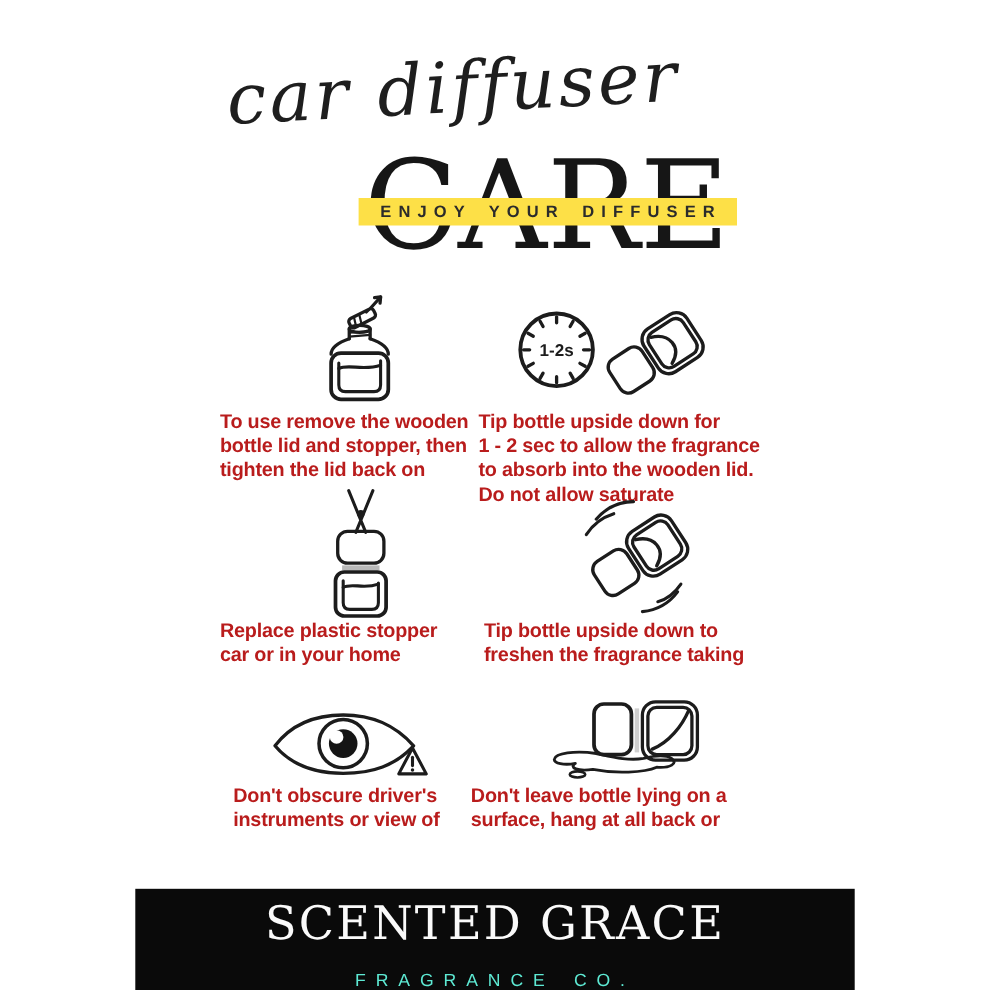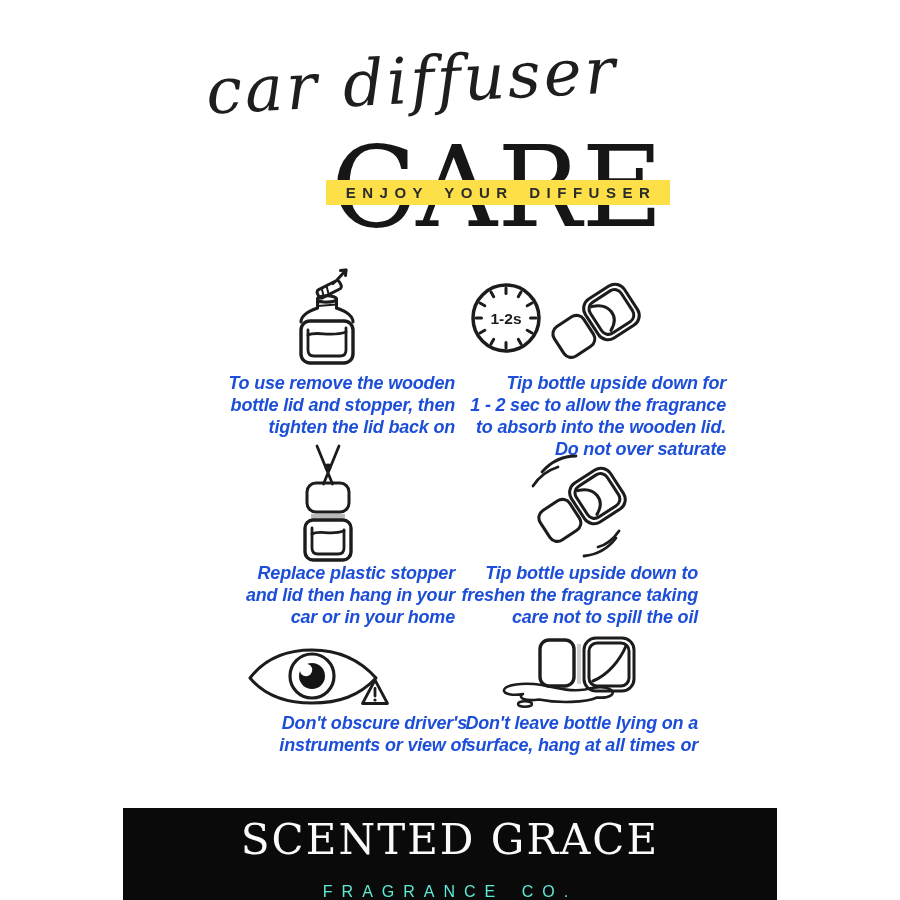--- a/index.html
+++ b/index.html
@@ -10,28 +10,28 @@
     font-family:"DejaVu Serif",serif;font-style:italic;font-weight:400;font-size:64px;
     letter-spacing:3px;color:#1e1e1e;transform:rotate(-3deg);}
   .care-word{position:absolute;top:126px;left:97px;width:800px;text-align:center;
     font-family:"DejaVu Serif",serif;font-size:112px;line-height:1.1;color:#161616;
     letter-spacing:0px;}
   .care-band{position:absolute;top:180px;left:326px;width:344px;height:25px;background:#fde047;
     display:flex;align-items:center;justify-content:center;}
   .care-band span{font-size:15px;font-weight:700;letter-spacing:6.5px;word-spacing:5px;
     color:#2b2b2b;white-space:nowrap;padding-left:6px;}
   
-  .caption{position:absolute;font-size:18px;font-weight:700;line-height:22px;text-align:right;
-    color:#1d4ed8;letter-spacing:-0.2px;font-style:italic;}
+  .caption{position:absolute;font-size:18px;font-weight:700;line-height:22px;text-align:left;
+    color:#b91c1c;letter-spacing:-0.2px;}
   .cap-1{left:200px;top:372px;width:255px;}
-  .cap-2{left:468px;top:372px;width:258px;}
+  .cap-2{left:435px;top:372px;width:258px;}
   .cap-3{left:200px;top:562px;width:255px;}
   .cap-4{left:440px;top:562px;width:258px;}
   .cap-5{left:212px;top:712px;width:255px;}
-  .cap-6{left:440px;top:712px;width:258px;}
+  .cap-6{left:428px;top:712px;width:258px;}
   .icon{position:absolute;}
   .ic-1{left:292px;top:264px;}
   .ic-2{left:466px;top:276px;}
   .ic-3{left:299px;top:444px;}
   .ic-4{left:506px;top:450px;}
   .ic-5{left:246px;top:646px;}
   .ic-6{left:496px;top:634px;}
   .ln{fill:none;stroke:#1c1c1c;stroke-width:3;stroke-linecap:round;stroke-linejoin:round;}
   .clock-label{font-family:"Liberation Sans",sans-serif;font-size:15.5px;font-weight:bold;
     fill:#1c1c1c;stroke:none;}
@@ -101,37 +101,36 @@
         <rect x="0" y="-23" width="46" height="46" rx="10"></rect>
         <path d="M6,-19 C26,-12 30,9 10,19"></path>
       </g>
     </g>
     <text class="clock-label" x="40" y="47.5" text-anchor="middle">1-2s</text>
   </svg>
   <div class="caption cap-2">
       <div>Tip bottle upside down for</div>
       <div>1 - 2 sec to allow the fragrance</div>
       <div>to absorb into the wooden lid.</div>
-      <div>Do not over saturate</div>
+      <div>Do not allow saturate</div>
     </div>
 
   <svg class="icon ic-3" width="58" height="118" viewBox="0 0 58 118">
     <g class="ln">
       <path d="M18,2 L33.5,40 M40,2 L24.5,40" stroke-width="2.8"></path>
       <circle cx="29" cy="23" r="3.4" fill="#1c1c1c" stroke="none"></circle>
       <rect x="8" y="39" width="42" height="29" rx="9"></rect>
       <rect x="12" y="70" width="34" height="4.5" fill="#b9b9b9" stroke="none"></rect>
       <rect x="6" y="76" width="46" height="40" rx="8" stroke-width="3.4"></rect>
       <path d="M13,84 L13,104 Q13,110 19,110 L39,110 Q45,110 45,104 L45,86" stroke-width="2.8"></path>
       <path d="M13,90 C21,85.5 31,92 45,87" stroke-width="2.8"></path>
     </g>
   </svg>
   <div class="caption cap-3">
       <div>Replace plastic stopper</div>
-      <div>and lid then hang in your</div>
       <div>car or in your home</div>
     </div>
 
   <svg class="icon ic-4" width="148" height="112" viewBox="0 0 148 112">
     <g class="ln">
       <g stroke-width="2.8">
         <path d="M36,22 Q50,6 70,6"></path>
         <path d="M27,36 Q36,22 52,17"></path>
         <path d="M78,106 Q98,104 110,88"></path>
         <path d="M92,97 Q104,94 113,81"></path>
@@ -140,21 +139,20 @@
         <rect x="-55" y="-22" width="44" height="44" rx="11"></rect>
         <rect x="-6" y="-29" width="58" height="58" rx="14"></rect>
         <rect x="0" y="-23" width="46" height="46" rx="10"></rect>
         <path d="M6,-19 C26,-12 30,9 10,19"></path>
       </g>
     </g>
   </svg>
   <div class="caption cap-4">
       <div>Tip bottle upside down to</div>
       <div>freshen the fragrance taking</div>
-      <div>care not to spill the oil</div>
     </div>
 
   <svg class="icon ic-5" width="150" height="68" viewBox="0 0 150 68">
     <g class="ln">
       <path d="M4,32 C20,11 42,4 66,4 C93,4 113,13 130,32 C113,50 93,57 66,57 C42,57 20,51 4,32 Z"></path>
       <circle cx="66" cy="30" r="22" stroke-width="3.2"></circle>
       <circle cx="66" cy="30" r="13" fill="#151515" stroke="none"></circle>
       <circle cx="60" cy="24" r="6.2" fill="#ffffff" stroke="none"></circle>
       <g>
         <path d="M116.5,57.5 L129,34 L141.5,57.5 Z" fill="#ffffff" stroke-width="2.8"></path>
@@ -174,21 +172,21 @@
       <ellipse cx="29" cy="70" rx="7" ry="2.8" stroke-width="2.4"></ellipse>
       <rect x="44" y="6" width="34" height="46" rx="9" stroke-width="3.4"></rect>
       <rect x="81" y="10" width="4" height="40" fill="#cfcfcf" stroke="none"></rect>
       <rect x="88" y="4" width="50" height="53" rx="12"></rect>
       <rect x="93" y="9" width="40" height="43" rx="8"></rect>
       <path d="M97,47 C112,41 124,26 130,12"></path>
     </g>
   </svg>
   <div class="caption cap-6">
       <div>Don't leave bottle lying on a</div>
-      <div>surface, hang at all times or</div>
+      <div>surface, hang at all back or</div>
     </div>
 
   <div class="banner">
     <div class="brand">SCENTED GRACE</div>
     <div class="brand-sub">FRAGRANCE CO.</div>
   </div>
 
 </div>
 
 </body></html>

